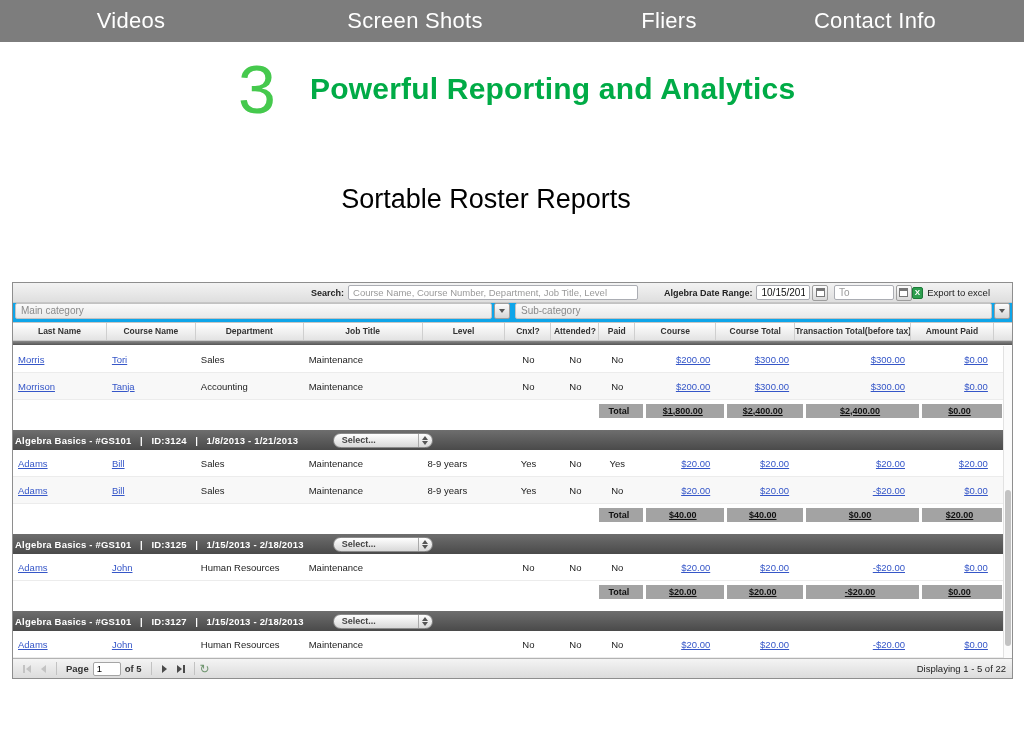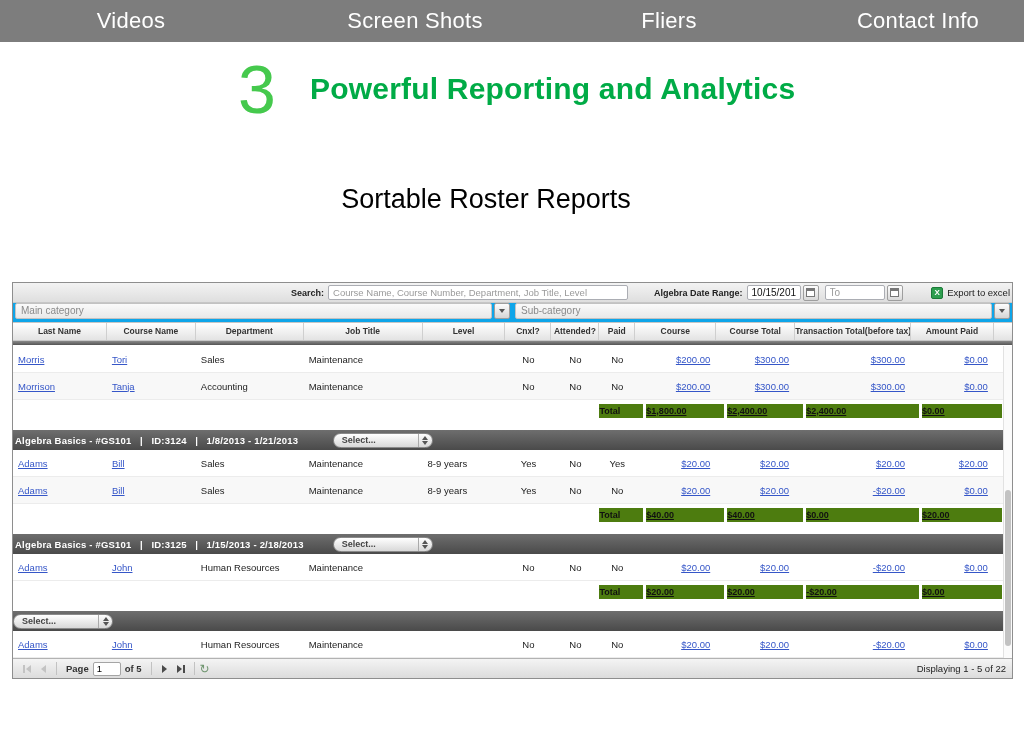--- a/index.html
+++ b/index.html
@@ -1,32 +1,32 @@
 <!DOCTYPE html>
 <html><head>
 <meta charset="utf-8">
 <style>
   * { margin:0; padding:0; box-sizing:border-box; }
   html,body { width:1024px; height:748px; background:#ffffff; font-family:"Liberation Sans", sans-serif; overflow:hidden; }
 
   
   .navbar { position:absolute; left:0; top:0; width:1024px; height:42px; background:#7d7d7d; }
   .nav-item { position:absolute; top:50%; transform:translate(-50%,-50%); color:#fff; font-size:22px; letter-spacing:.3px; cursor:pointer; white-space:nowrap; }
-  .nav-1{left:131px;} .nav-2{left:415px;} .nav-3{left:669px;} .nav-4{left:918px;}
+  .nav-1{left:131px;} .nav-2{left:415px;} .nav-3{left:669px;} .nav-4{left:875px;}
 
   
   .hero-number { position:absolute; left:238px; top:55px; font-size:68px; font-weight:300; line-height:1; color:#45c94d; }
   .hero-title  { position:absolute; left:310px; top:72px; font-size:30px; font-weight:bold; color:#00ab46; letter-spacing:.2px; }
   .subtitle    { position:absolute; left:0; top:184px; width:972px; text-align:center; font-size:27px; font-weight:500; color:#000; }
 
   
   .panel { position:absolute; left:12px; top:282px; width:1001px; height:397px; border:1px solid #8e8e8e; background:#fff; font-size:9.5px; color:#333; overflow:hidden; }
 
   
-  .toolbar { height:20px; background:linear-gradient(#f3f3f3,#dedede); border-bottom:1px solid #c6c6c6; display:flex; align-items:center; padding:0 0; }
+  .toolbar { height:20px; background:linear-gradient(#f3f3f3,#dedede); border-bottom:1px solid #c6c6c6; display:flex; align-items:center; padding:0 20px; }
   .tb-label { font-size:9px; font-weight:bold; color:#222; white-space:nowrap; }
   .search-label { margin-left:278px; margin-right:4px; }
   .search-input { width:300px; height:15px; border:1px solid #abadb3; border-radius:2px; font-size:9.5px; padding:0 4px; color:#333; font-family:"Liberation Sans",sans-serif; }
   .search-input::placeholder, .date-input::placeholder, .page-input::placeholder { color:#9a9a9a; }
   .range-label { margin-left:26px; margin-right:4px; }
   .date-input { height:15px; border:1px solid #abadb3; border-radius:2px; font-size:10px; padding:0 4px; color:#111; font-family:"Liberation Sans",sans-serif; }
   .date-from { width:54px; }
   .date-to { width:60px; margin-left:6px; color:#9a9a9a; }
   .cal-btn { width:16px; height:16px; margin-left:2px; border:1px solid #9e9e9e; border-radius:2px; background:linear-gradient(#fdfdfd,#d9d9d9); display:flex; align-items:center; justify-content:center; cursor:pointer; padding:0; }
   .cal-icon { display:block; width:9px; height:9px; background:#fff; border:1px solid #777; border-top:3px solid #777; }
@@ -68,21 +68,21 @@
   .gh-text { font-size:9.5px; font-weight:bold; padding-left:2px; width:32%; white-space:pre; letter-spacing:.2px; }
   .select-btn { width:100px; height:15px; background:linear-gradient(#ffffff,#d8d8d8); border:1px solid #8a8a8a; border-radius:8px; display:flex; align-items:center; cursor:pointer; }
   .sel-text { flex:1; font-size:9px; font-weight:bold; color:#444; padding-left:8px; }
   .sel-arrows { width:14px; height:100%; border-left:1px solid #aaa; display:flex; flex-direction:column; align-items:center; justify-content:center; gap:1px; }
   .sel-arrows i { display:block; width:0; height:0; }
   .tri-up { border-left:3px solid transparent; border-right:3px solid transparent; border-bottom:4px solid #555; }
   .tri-dn { border-left:3px solid transparent; border-right:3px solid transparent; border-top:4px solid #555; }
 
   
   .total-row { height:21px; display:flex; align-items:center; background:#fff; }
-  .tchip { background:#4d7c0f; font-size:9px; font-weight:bold; color:#111; line-height:14px; text-align:left; padding-right:5px; white-space:nowrap; }
+  .tchip { background:#a3a3a3; font-size:9px; font-weight:bold; color:#111; line-height:14px; text-align:center; padding-right:5px; white-space:nowrap; }
   .tspacer { width:58.7%; }
   .tlabel { width:4.4%; }
   .tv { text-decoration:underline; margin-left:3px; }
   .tv0 { width:calc(8.1% - 3px); } .tv1 { width:calc(7.9% - 3px); }
   .tv2 { width:calc(11.6% - 3px); } .tv3 { width:calc(8.3% - 3px); }
   .ggap { height:9px; background:#fff; }
 
   
   .vscroll { position:absolute; top:63px; right:0; bottom:20px; width:9px; background:#fbfbfb; border-left:1px solid #e2e2e2; }
   .vthumb { position:absolute; left:1px; width:6px; top:46%; height:50%; background:#c2c2c2; border-radius:3px; }
@@ -277,20 +277,21 @@
       <div class="total-row">
         <span class="tspacer"></span>
         <span class="tchip tlabel">Total</span>
         <span class="tchip tv tv0">$20.00</span>
         <span class="tchip tv tv1">$20.00</span>
         <span class="tchip tv tv2">-$20.00</span>
         <span class="tchip tv tv3">$0.00</span>
       </div>
       <div class="ggap"></div>
       <div class="group-header">
+        <span class="gh-text">Algebra Basics - #GS101   |   ID:3127   |   1/15/2013 - 2/18/2013</span>
         <span class="select-btn">
           <span class="sel-text">Select...</span>
           <span class="sel-arrows">
             <i class="tri-up"></i>
             <i class="tri-dn"></i>
           </span>
         </span>
       </div>
       <div class="trow">
         <span class="cell c0 al-l link">Adams</span>

